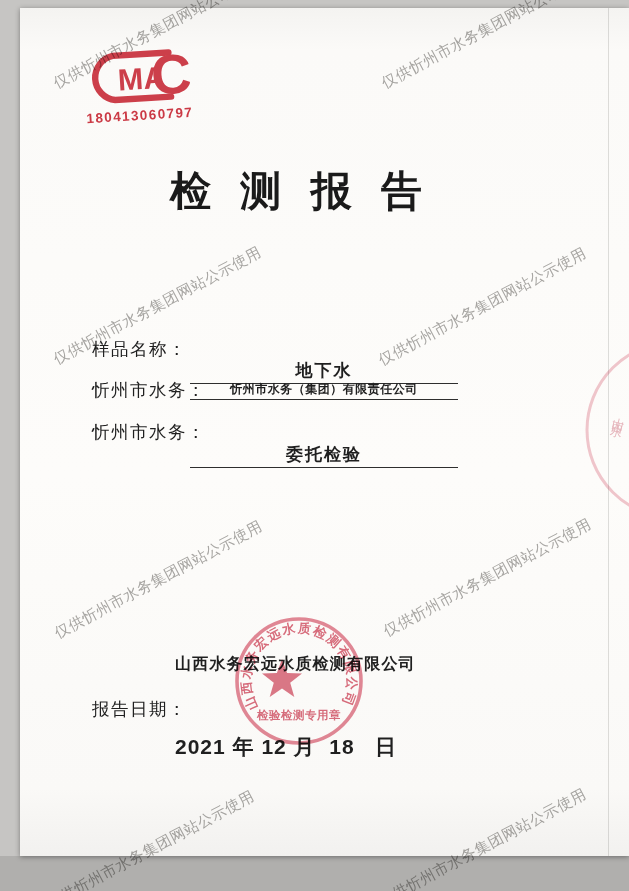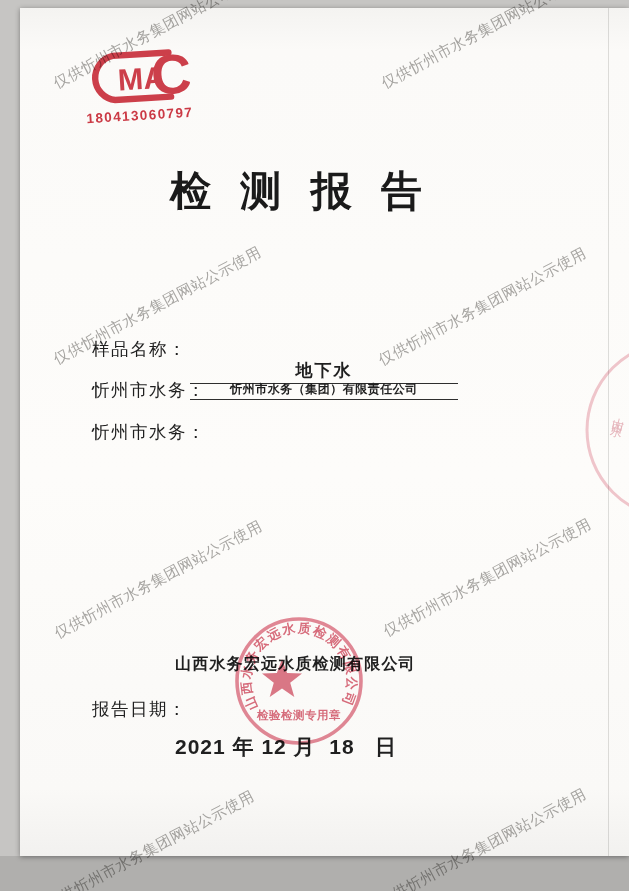--- a/index.html
+++ b/index.html
@@ -82,20 +82,21 @@
 
     <div class="title">检 测 报 告</div>
 
     <div class="flabel" style="top:329px">样品名称：</div>
     <div class="uline v-wide" style="top:322px">地下水</div>
 
     <div class="flabel" style="top:370px">忻州市水务：</div>
     <div class="uline v-long" style="top:364px">忻州市水务（集团）有限责任公司</div>
 
     <div class="flabel" style="top:412px">忻州市水务：</div>
+    <div class="uline v-wide" style="top:406px">委托检验</div>
 
     <div class="fval fval-company" style="top:646px">山西水务宏远水质检测有限公司</div>
 
     <div class="flabel" style="top:689px">报告日期：</div>
     <div class="fval fval-date" style="top:688px">2021 年 12 月  18   日</div>
 
     <svg class="company-seal" viewBox="0 0 150 150">
       <circle cx="75" cy="75" r="62" fill="none" stroke="#e0798a" stroke-width="3.6"></circle>
       <path id="sealArc" d="M 35.3 102.8 A 48.5 48.5 0 1 1 114.7 102.8" fill="none"></path>
       <text font-size="13" font-weight="bold" fill="#d5596c" letter-spacing="1.6" font-family="Liberation Sans, sans-serif">

